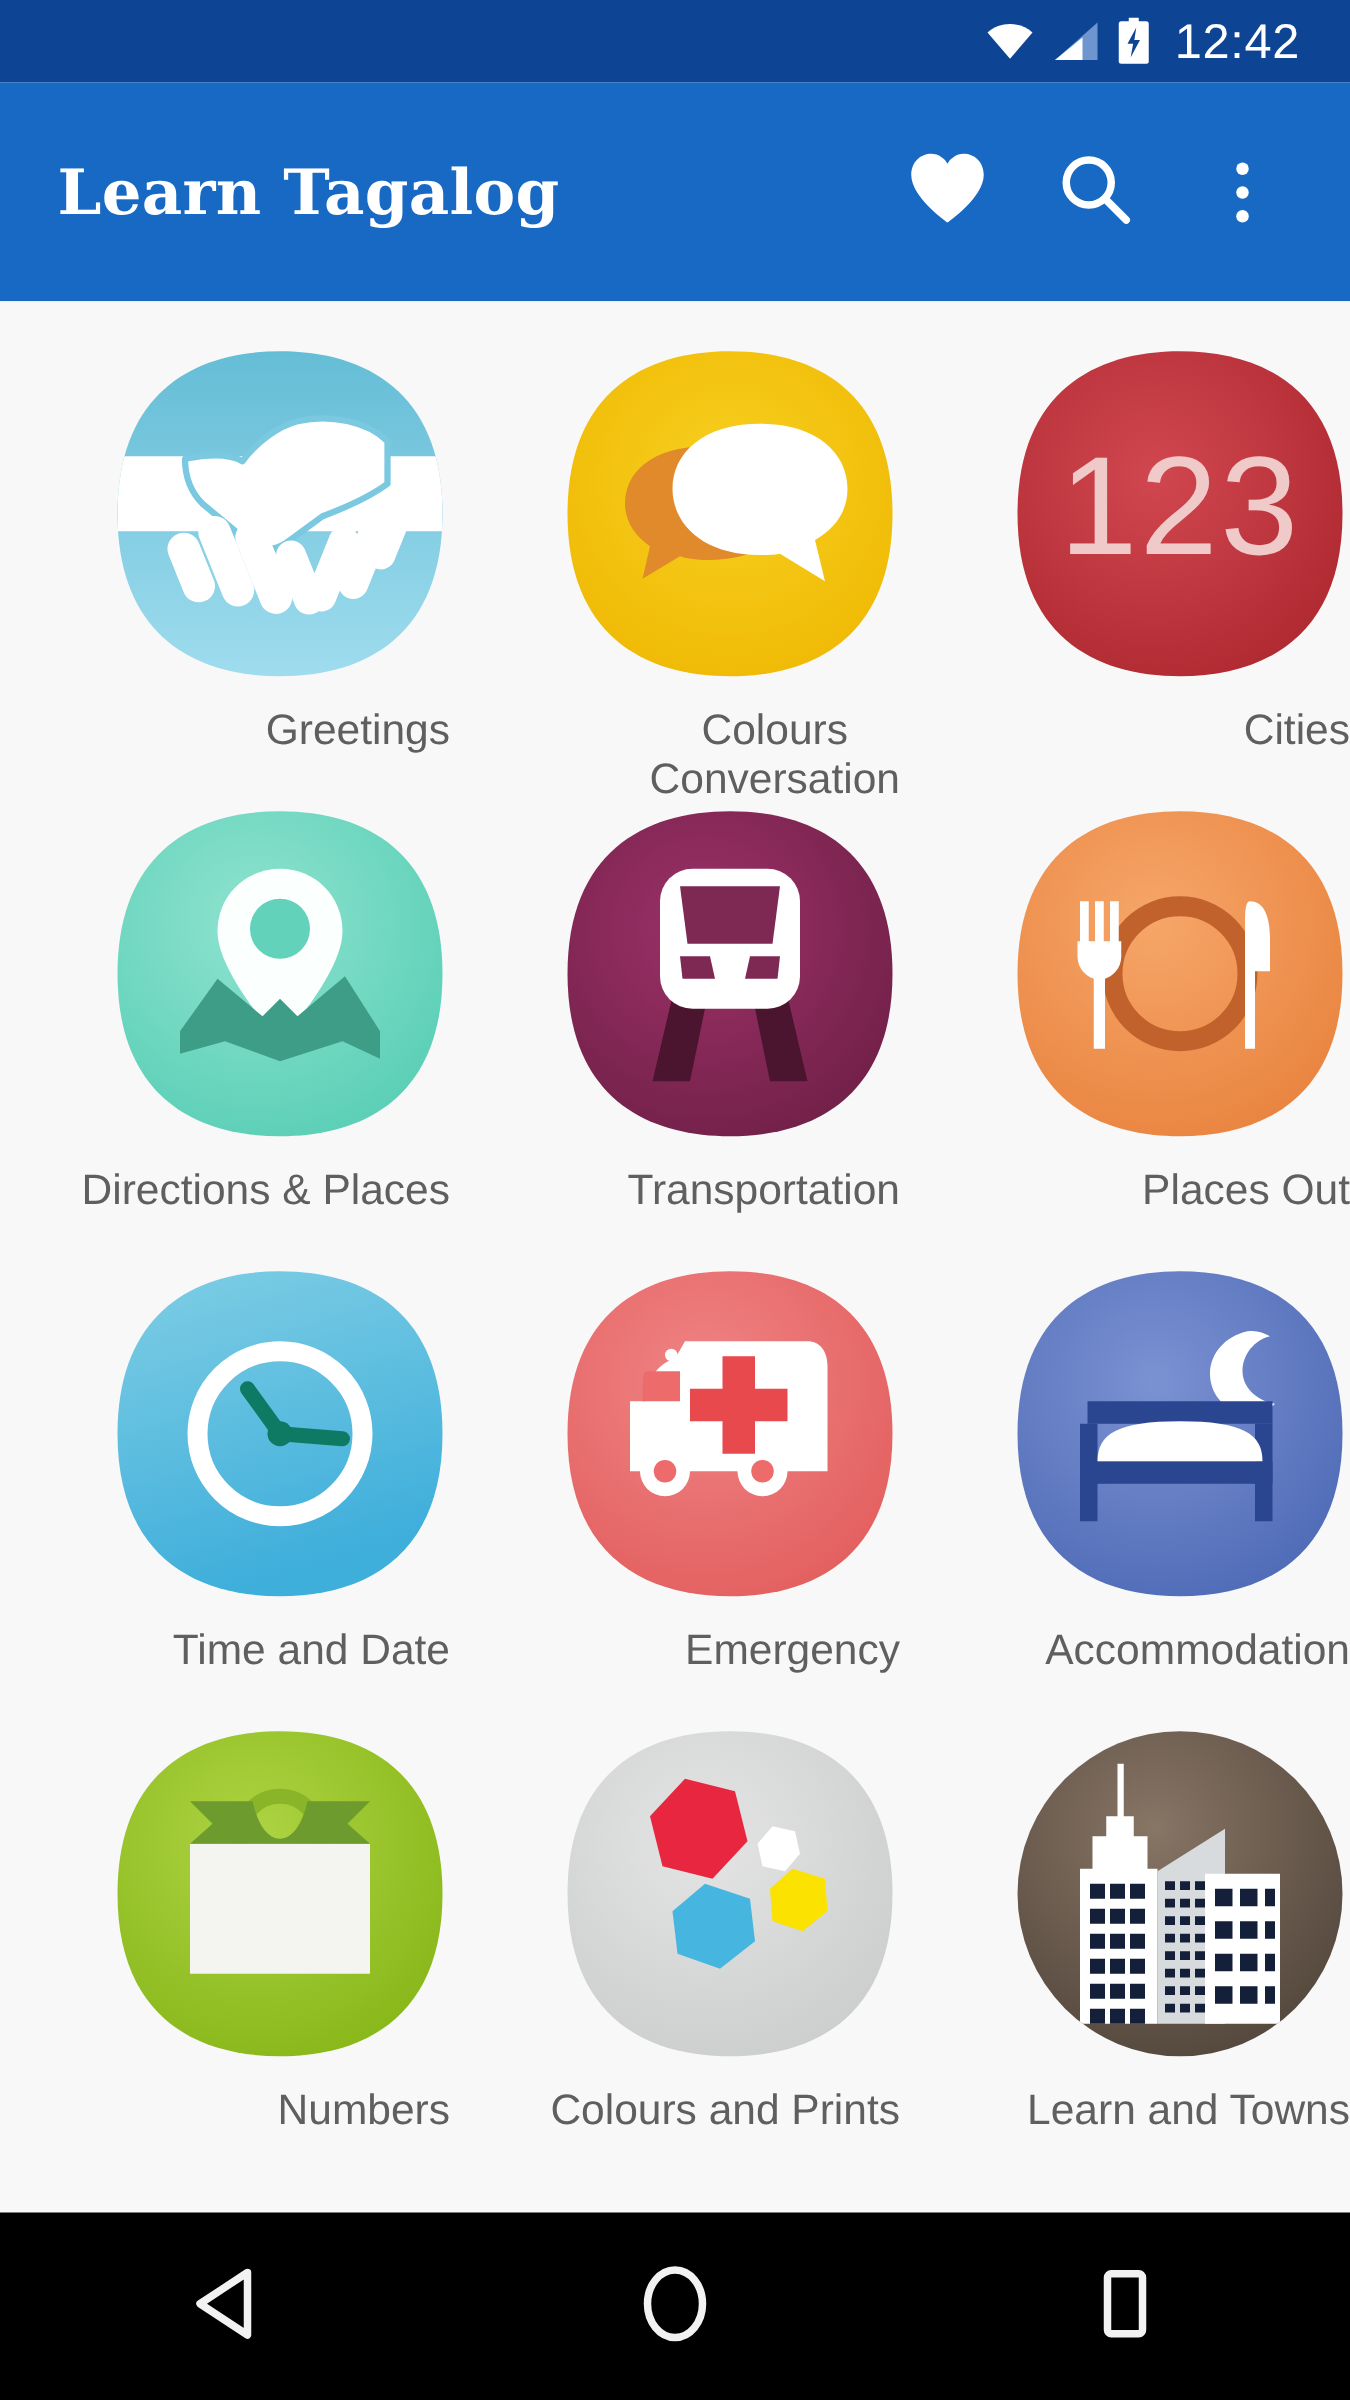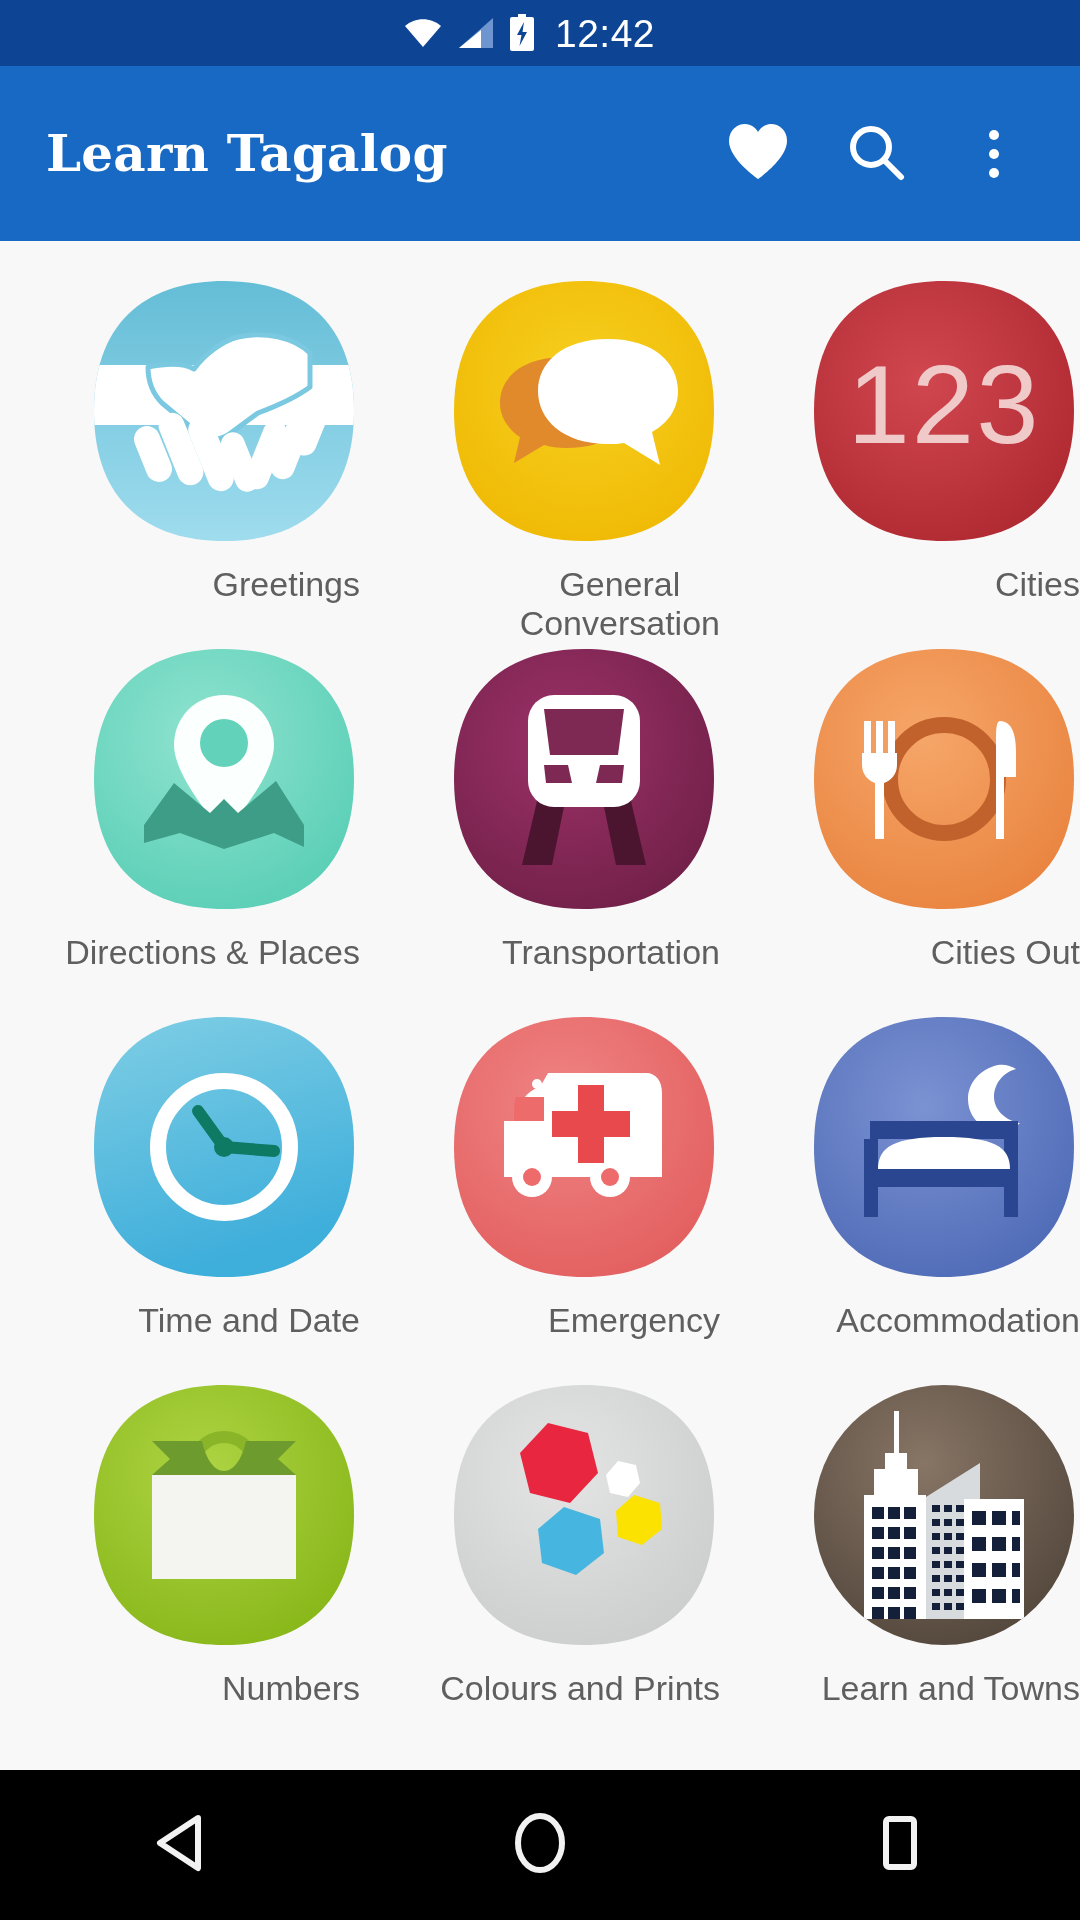--- a/index.html
+++ b/index.html
@@ -7,22 +7,22 @@
     width:1080px; height:1920px;
     background:#f7f7f7;
     font-family:"Liberation Sans", sans-serif;
     overflow:hidden;
   }
   .phone { width:1080px; height:1920px; display:flex; flex-direction:column; position:relative; }
 
   
   .status-bar {
     height:66px; background:#0d4494; flex:0 0 66px;
-    display:flex; align-items:center; justify-content:center;
-    padding-right:22px; gap:14px;
+    display:flex; align-items:center; justify-content:flex-end;
+    padding-right:40px; gap:14px;
   }
   .status-icon { display:flex; align-items:center; }
   .status-time {
     color:#ffffff; font-size:39px; font-weight:400;
     letter-spacing:0.5px; line-height:1; margin-left:6px;
     font-family:"Liberation Sans", sans-serif;
   }
 
   
   .app-bar {
@@ -171,21 +171,21 @@
               <radialGradient id="gConv" cx="0.5" cy="0.4" r="0.75">
                 <stop offset="0" stop-color="#f7d020"></stop>
                   <stop offset="1" stop-color="#eeb600"></stop>
               </radialGradient>
             </defs>
             <path d="M136 6 C206 6 266 40 266 136 C266 232 206 266 136 266 C66 266 6 232 6 136 C6 40 66 6 136 6 Z" fill="url(#gConv)"></path>
             <path d="M118 82 C72 82 52 104 52 128 C52 142 60 154 72 162 L66 188 L96 170 C102 172 110 173 118 173 C162 173 184 152 184 128 C184 104 162 82 118 82 Z" fill="#e08a2c"></path>
             <path d="M160 64 C206 64 230 88 230 116 C230 134 220 148 204 157 L212 190 L176 168 C171 169 166 169 160 169 C114 169 90 144 90 116 C90 88 114 64 160 64 Z" fill="#ffffff"></path>
           </svg>
         </div>
-        <div class="cell-label"><span>General</span><br><span>Conversation</span></div>
+        <div class="cell-label"><span>Colours</span><br><span>Conversation</span></div>
       </div>
 
       <div class="cell">
         <div class="tile">
           <svg viewBox="0 0 272 272">
             <defs>
               <radialGradient id="gNum" cx="0.42" cy="0.38" r="0.72">
                 <stop offset="0" stop-color="#d14750"></stop>
                   <stop offset="1" stop-color="#ae2830"></stop>
               </radialGradient>
@@ -259,21 +259,21 @@
             <circle cx="136" cy="136" r="54" fill="none" stroke="#c1622c" stroke-width="16"></circle>
             <g fill="#ffffff">
               <rect x="56" y="78" width="7" height="40"></rect>
               <rect x="68" y="78" width="7" height="40"></rect>
               <rect x="80" y="78" width="7" height="40"></rect>
               <path d="M54 110 L89 110 L89 122 C89 132 82 138 76 140 L76 196 L67 196 L67 140 C61 138 54 132 54 122 Z"></path>
               <path d="M192 78 C204 78 208 92 208 108 L208 134 L196 134 L196 196 L188 196 L188 134 L188 100 C188 88 188 78 192 78 Z"></path>
             </g>
           </svg>
         </div>
-        <div class="cell-label">Cities Out</div>
+        <div class="cell-label">Places Out</div>
       </div>
 
       <div class="cell">
         <div class="tile">
           <svg viewBox="0 0 272 272">
             <defs>
               <linearGradient id="gClk" x1="0" y1="0" x2="0.3" y2="1">
                 <stop offset="0" stop-color="#7fcee4"></stop>
                   <stop offset="1" stop-color="#3eaedb"></stop>
               </linearGradient>

